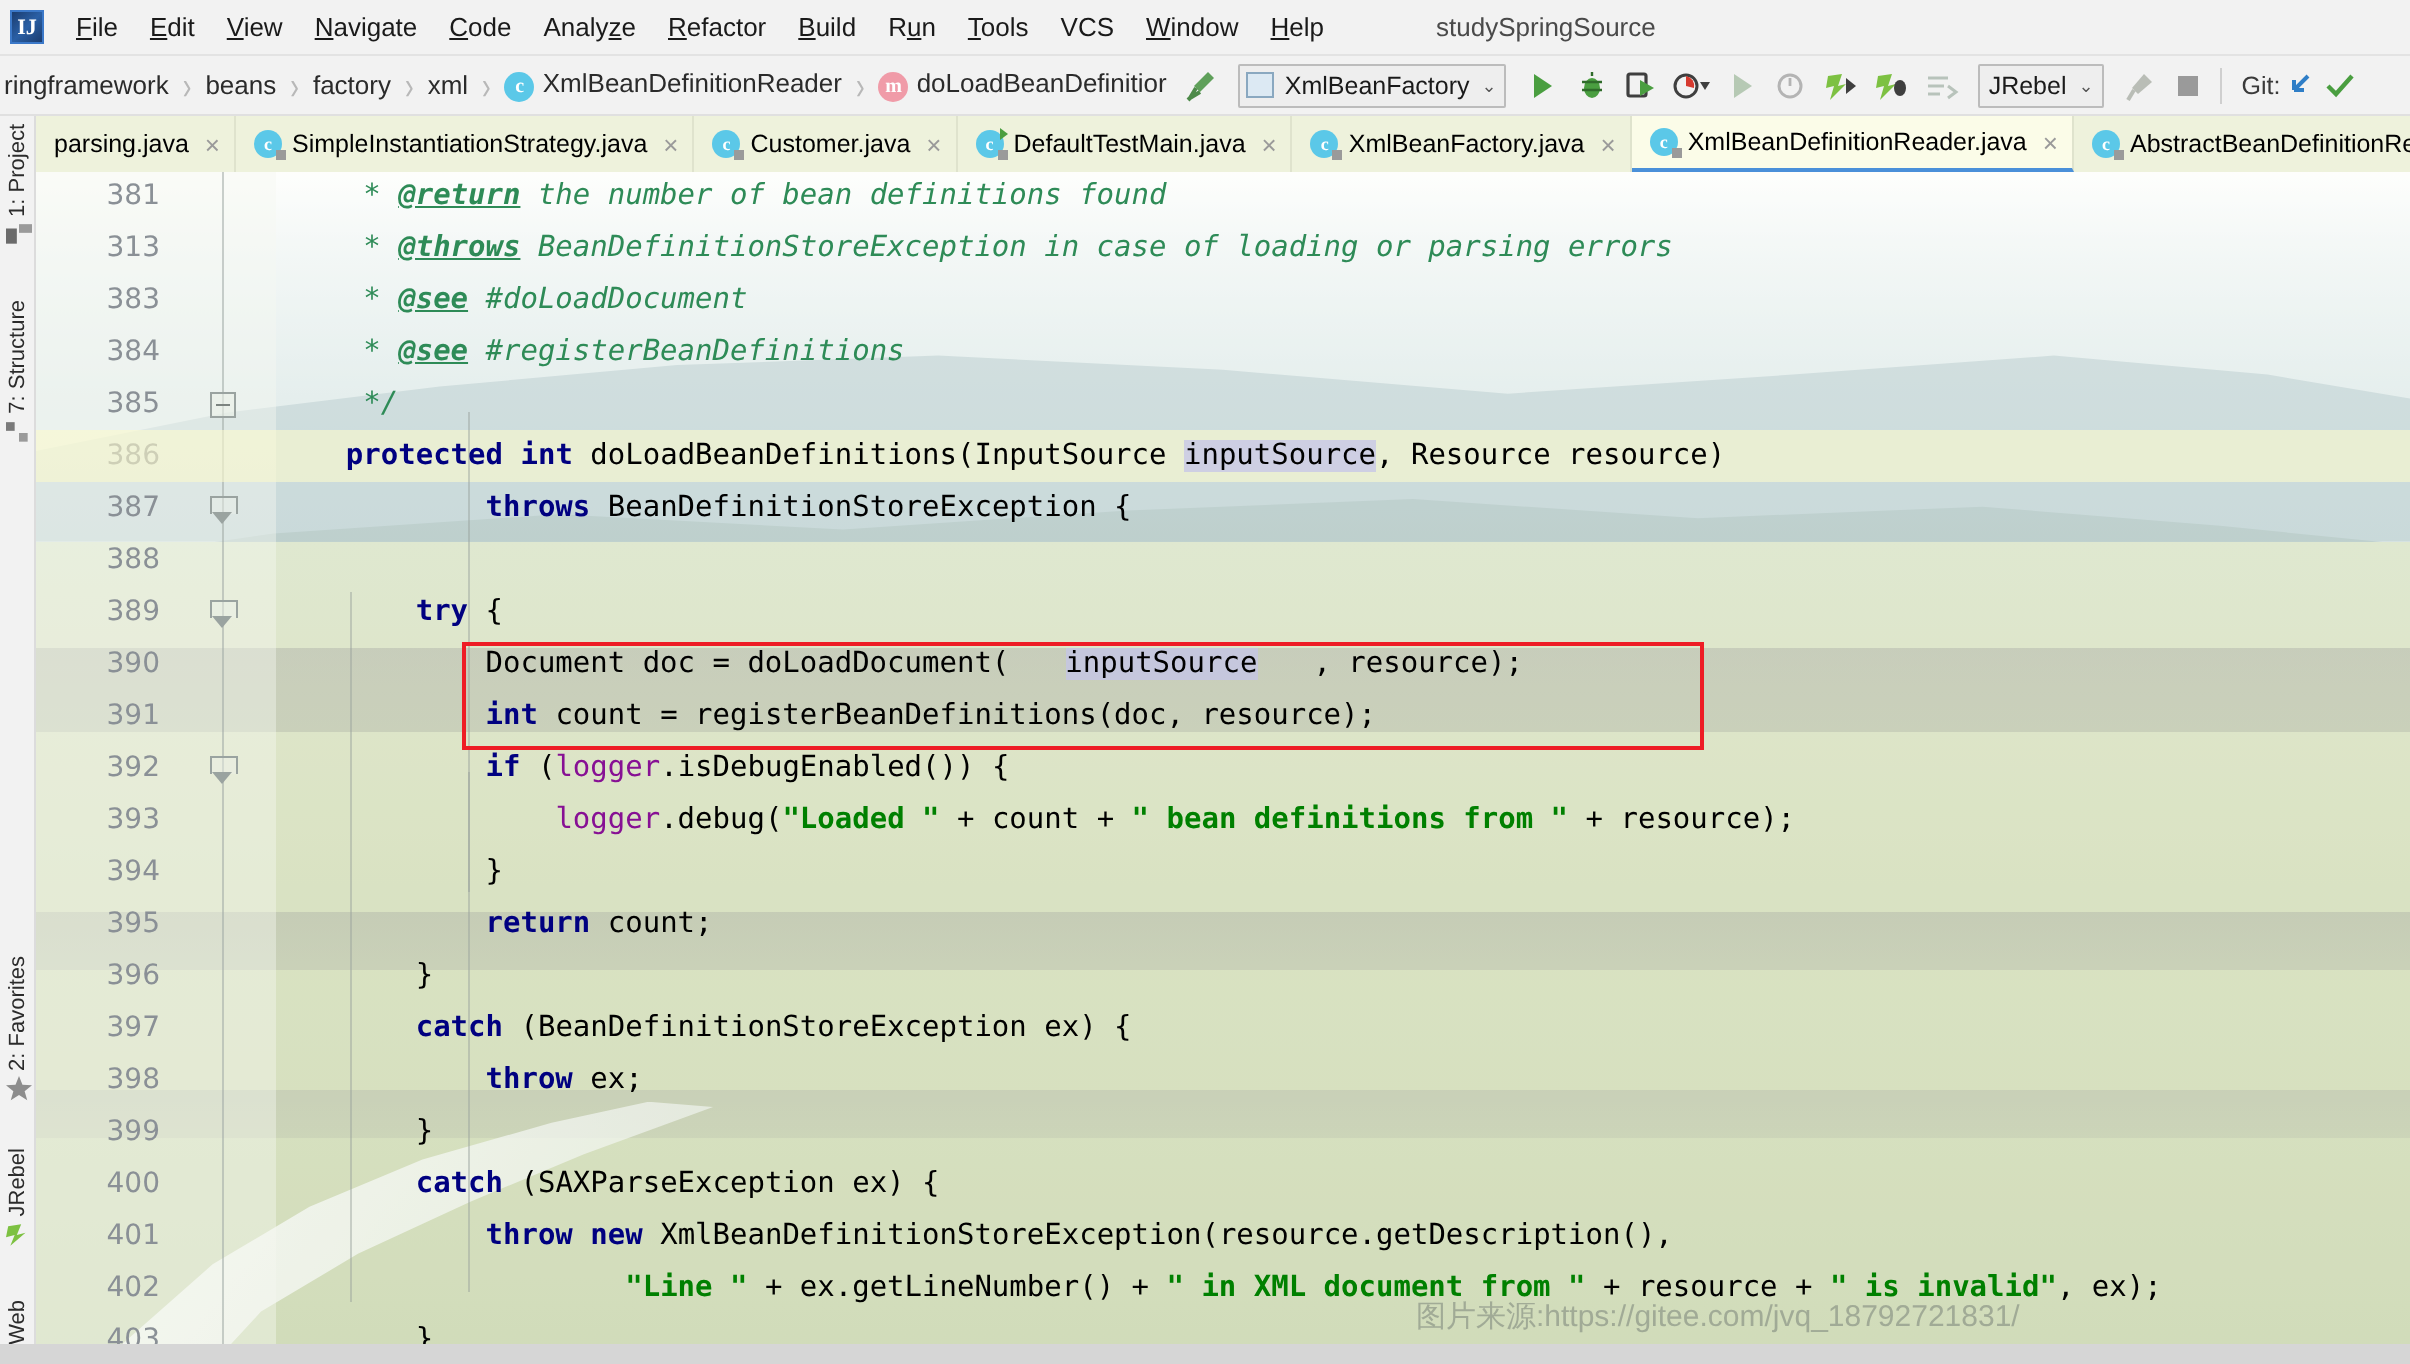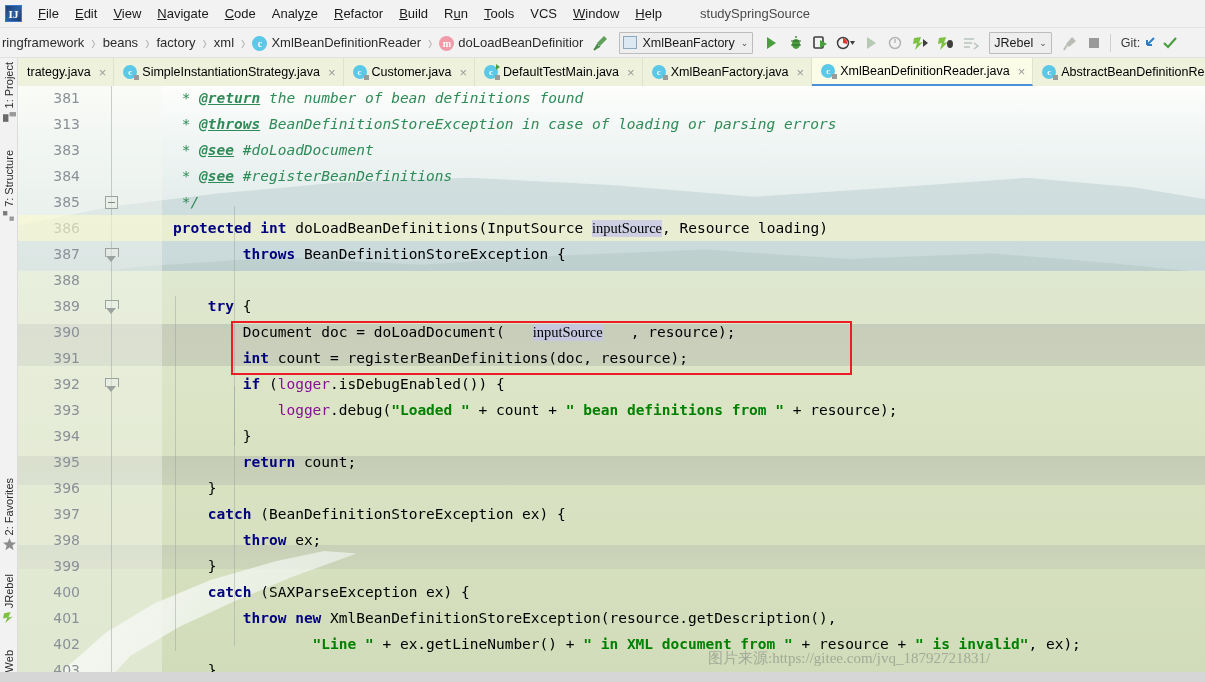--- a/index.html
+++ b/index.html
@@ -25,21 +25,21 @@
     color: #ffffff; font-size: 11px; font-weight: bold;
     display: flex; align-items: center; justify-content: center;
     font-family: "Liberation Serif", serif;
   }
   .menu-item {
     font-size: 13px; color: #1a1a1a; padding: 2px 8px;
     white-space: nowrap; cursor: default;
   }
   .menu-item .mn { text-decoration: underline; }
   .project-name {
-    font-size: 13px; color: #4a4a4a; margin-left: 30px; white-space: nowrap;
+    font-size: 13px; color: #4a4a4a; margin-left: 48px; white-space: nowrap;
   }
 
   
   .toolbar {
     position: absolute; left: 0; top: 28px; width: 1205px; height: 30px;
     background: #f2f2f2;
     display: flex; align-items: center;
     border-bottom: 1px solid #e0e0e0;
   }
   .crumbs { display: flex; align-items: center; height: 30px; padding-left: 0px; }
@@ -180,21 +180,21 @@
     position:absolute; left:2%; top:78%; width:34%; height:22%;
     background: linear-gradient(120deg, rgba(248,250,248,0.85), rgba(226,234,226,0.55));
     clip-path: polygon(2% 100%, 16% 62%, 28% 40%, 42% 22%, 58% 8%, 70% 0%, 78% 2%, 62% 20%, 48% 38%, 34% 58%, 22% 80%, 16% 100%);
   }
   .bg-wash {
     position:absolute; inset:0;
     background: rgba(255,255,255,0.34);
   }
 
   .gutter {
-    position: absolute; left: 0; top: 0; width: 144px; height: 100%;
+    position: absolute; left: 0; top: 0; width: 120px; height: 100%;
     background: rgba(246,248,240,0.42);
   }
   .gutter-line {
     position: absolute; left: 0; width: 120px; height: 26px;
     display: flex; align-items: center;
   }
   .lnum {
     position: absolute; right: 58px;
     font-family: "DejaVu Sans", sans-serif;
     font-size: 14px; color: #8a9096;
@@ -238,37 +238,37 @@
     font-family: "DejaVu Sans Mono", monospace;
     font-size: 14.5px;
     white-space: pre;
     color: #000000;
   }
   .kw  { color: #000080; font-weight: bold; }
   .str { color: #008000; font-weight: bold; }
   .cmt { color: #2e8b57; font-style: italic; }
   .tag { color: #2e8b57; font-style: italic; font-weight: bold; text-decoration: underline; }
   .fld { color: #871094; }
-  .hlid { background: rgba(196,196,232,0.75); font-family: Liberation Serif, serif; }
+  .hlid { background: rgba(196,196,232,0.75); }
 
   .indent-guide {
     position: absolute; width: 1px;
     background: rgba(150,160,155,0.45);
   }
 
   .redbox {
     position: absolute;
     border: 2px solid #ee1c25;
     pointer-events: none;
   }
 
   .watermark1 {
     position: absolute;
     font-size: 15px; color: rgba(120,130,120,0.55);
-    font-family: Liberation Serif, serif;
+    font-family: Liberation Sans, sans-serif;
     white-space: nowrap;
   }
   .watermark2 {
     position: absolute;
     font-size: 19px; color: rgba(250,250,250,0.82);
     font-family: "Liberation Sans", sans-serif;
     white-space: nowrap;
   }
 
   .statusbar {
@@ -448,21 +448,21 @@
       <span class="vert-label">Web</span>
       <svg class="strip-ico" viewBox="0 0 12 12">
         <circle cx="6" cy="6" r="5" fill="none" stroke="#7a7a7a" stroke-width="1.2"></circle>
         <ellipse cx="6" cy="6" rx="2.3" ry="5" fill="none" stroke="#7a7a7a" stroke-width="1"></ellipse>
       </svg>
     </div>
   </div>
 
   <div class="tabsbar" id="tabsbar">
       <div class="tab">
-        <span>trategy.java</span>
+        <span>parsing.java</span>
         <span class="tclose">×</span>
       </div>
       <div class="tab">
         <span class="tico">c</span>
         <span>SimpleInstantiationStrategy.java</span>
         <span class="tclose">×</span>
       </div>
       <div class="tab">
         <span class="tico">c</span>
         <span>Customer.java</span>
@@ -582,21 +582,21 @@
     <div class="codearea" id="codearea">
         <div class="hl-line" style="top: 129px;"></div>
         <div class="indent-guide" style="left: 216px; top: 120px; height: 440px;"></div>
         <div class="indent-guide" style="left: 157px; top: 210px; height: 355px;"></div>
         <div class="indent-guide" style="left: 216px; top: 300px; height: 60px;"></div>
         <div class="code-line" style="top: -1px;"><span class="cmt">     * </span><span class="tag">@return</span><span class="cmt"> the number of bean definitions found</span></div>
         <div class="code-line" style="top: 25px;"><span class="cmt">     * </span><span class="tag">@throws</span><span class="cmt"> BeanDefinitionStoreException in case of loading or parsing errors</span></div>
         <div class="code-line" style="top: 51px;"><span class="cmt">     * </span><span class="tag">@see</span><span class="cmt"> #doLoadDocument</span></div>
         <div class="code-line" style="top: 77px;"><span class="cmt">     * </span><span class="tag">@see</span><span class="cmt"> #registerBeanDefinitions</span></div>
         <div class="code-line" style="top: 103px;"><span class="cmt">     */</span></div>
-        <div class="code-line" style="top: 129px;"><span>    </span><span class="kw">protected</span><span> </span><span class="kw">int</span><span> doLoadBeanDefinitions(InputSource </span><span class="hlid">inputSource</span><span>, Resource loading)</span></div>
+        <div class="code-line" style="top: 129px;"><span>    </span><span class="kw">protected</span><span> </span><span class="kw">int</span><span> doLoadBeanDefinitions(InputSource </span><span class="hlid">inputSource</span><span>, Resource resource)</span></div>
         <div class="code-line" style="top: 155px;"><span>            </span><span class="kw">throws</span><span> BeanDefinitionStoreException {</span></div>
         <div class="code-line" style="top: 181px;"></div>
         <div class="code-line" style="top: 207px;"><span>        </span><span class="kw">try</span><span> {</span></div>
         <div class="code-line" style="top: 233px; gap: 28px;"><span>            Document doc = doLoadDocument(</span><span class="hlid">inputSource</span><span>, resource);</span></div>
         <div class="code-line" style="top: 259px;"><span>            </span><span class="kw">int</span><span> count = registerBeanDefinitions(doc, resource);</span></div>
         <div class="code-line" style="top: 285px;"><span>            </span><span class="kw">if</span><span> (</span><span class="fld">logger</span><span>.isDebugEnabled()) {</span></div>
         <div class="code-line" style="top: 311px;"><span>                </span><span class="fld">logger</span><span>.debug(</span><span class="str">"Loaded "</span><span> + count + </span><span class="str">" bean definitions from "</span><span> + resource);</span></div>
         <div class="code-line" style="top: 337px;"><span>            }</span></div>
         <div class="code-line" style="top: 363px;"><span>            </span><span class="kw">return</span><span> count;</span></div>
         <div class="code-line" style="top: 389px;"><span>        }</span></div>

